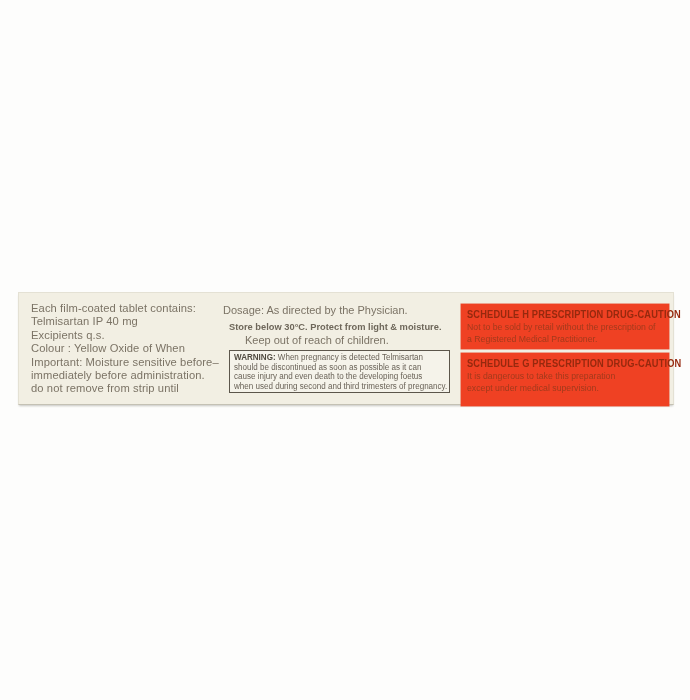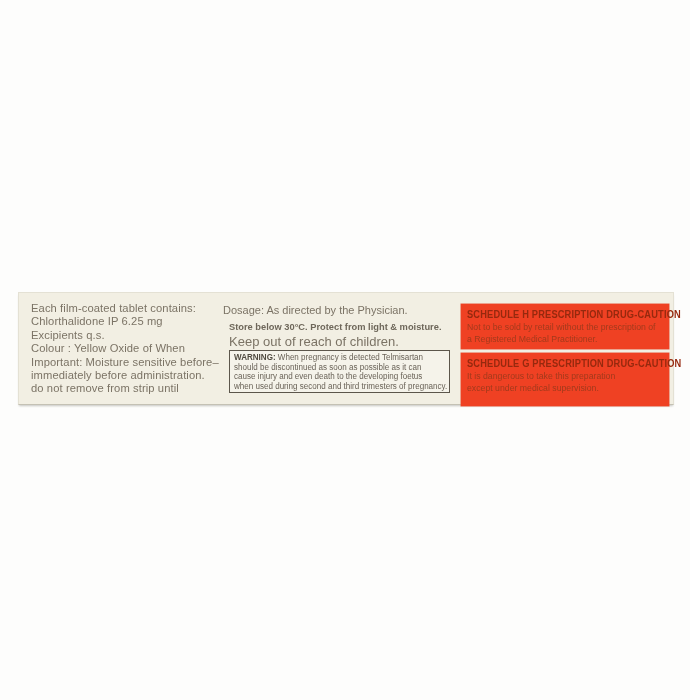--- a/index.html
+++ b/index.html
@@ -56,23 +56,23 @@
     top: 28px;
     font-size: 9.7px;
     font-weight: 700;
     color: #6e675a;
     white-space: nowrap;
     transform: scaleX(.96);
     transform-origin: 0 50%;
   }
   .children-line {
     position: absolute;
-    left: 210px;
+    left: 226px;
     top: 41px;
-    font-size: 13px;
+    font-size: 11px;
     color: #7b7365;
     white-space: nowrap;
   }
   .warning-box {
     position: absolute;
     left: 210px;
     top: 57px;
     width: 221px;
     height: 43px;
     box-sizing: border-box;
@@ -117,21 +117,21 @@
   }
 </style>
 </head>
 <body>
 
 <div class="stage">
   <div class="panel">
 
     <div class="composition">
       <div>Each film-coated tablet contains:</div>
-      <div>Chlorthalidone IP 6.25 mg</div>
+      <div>Telmisartan IP 40 mg</div>
       <div>Excipients q.s.</div>
       <div>Colour : Yellow Oxide of When</div>
       <div>Important: Moisture sensitive before–</div>
       <div>immediately before administration.</div>
       <div>do not remove from strip until</div>
     </div>
 
     <div class="dosage-line1">Dosage: As directed by the Physician.</div>
     <div class="storage-line">Store below 30°C. Protect from light &amp; moisture.</div>
     <div class="children-line">Keep out of reach of children.</div>

